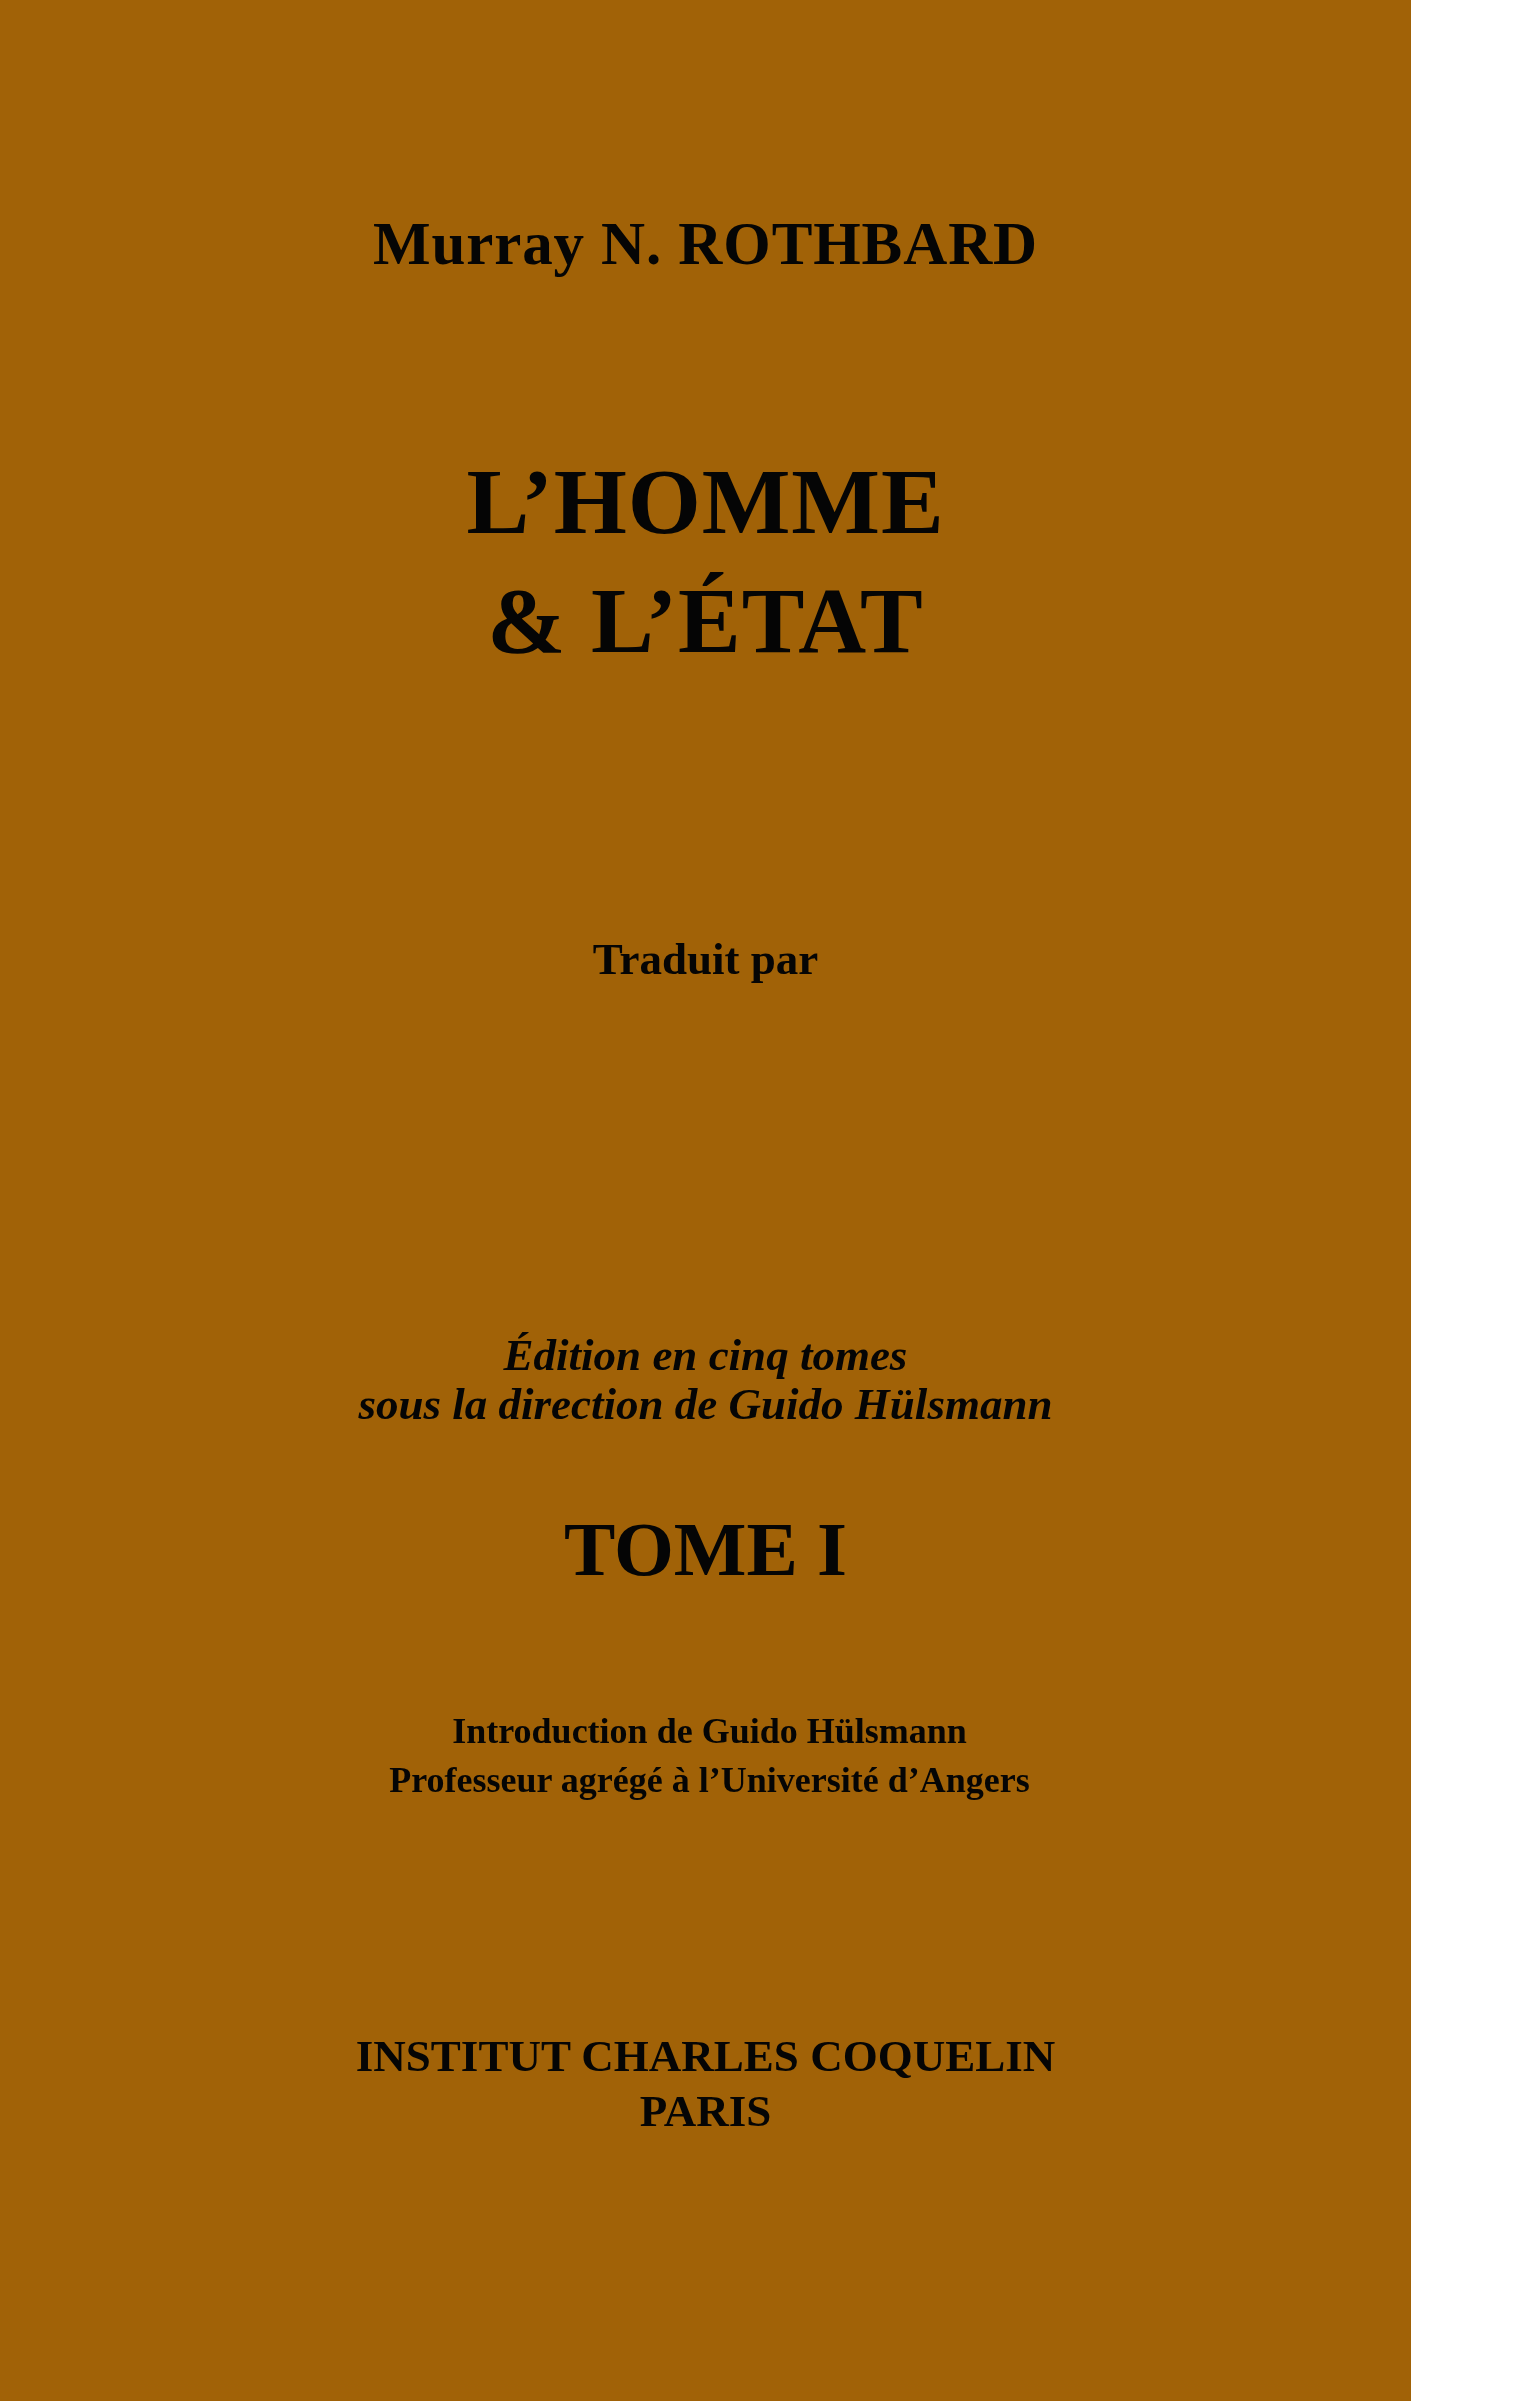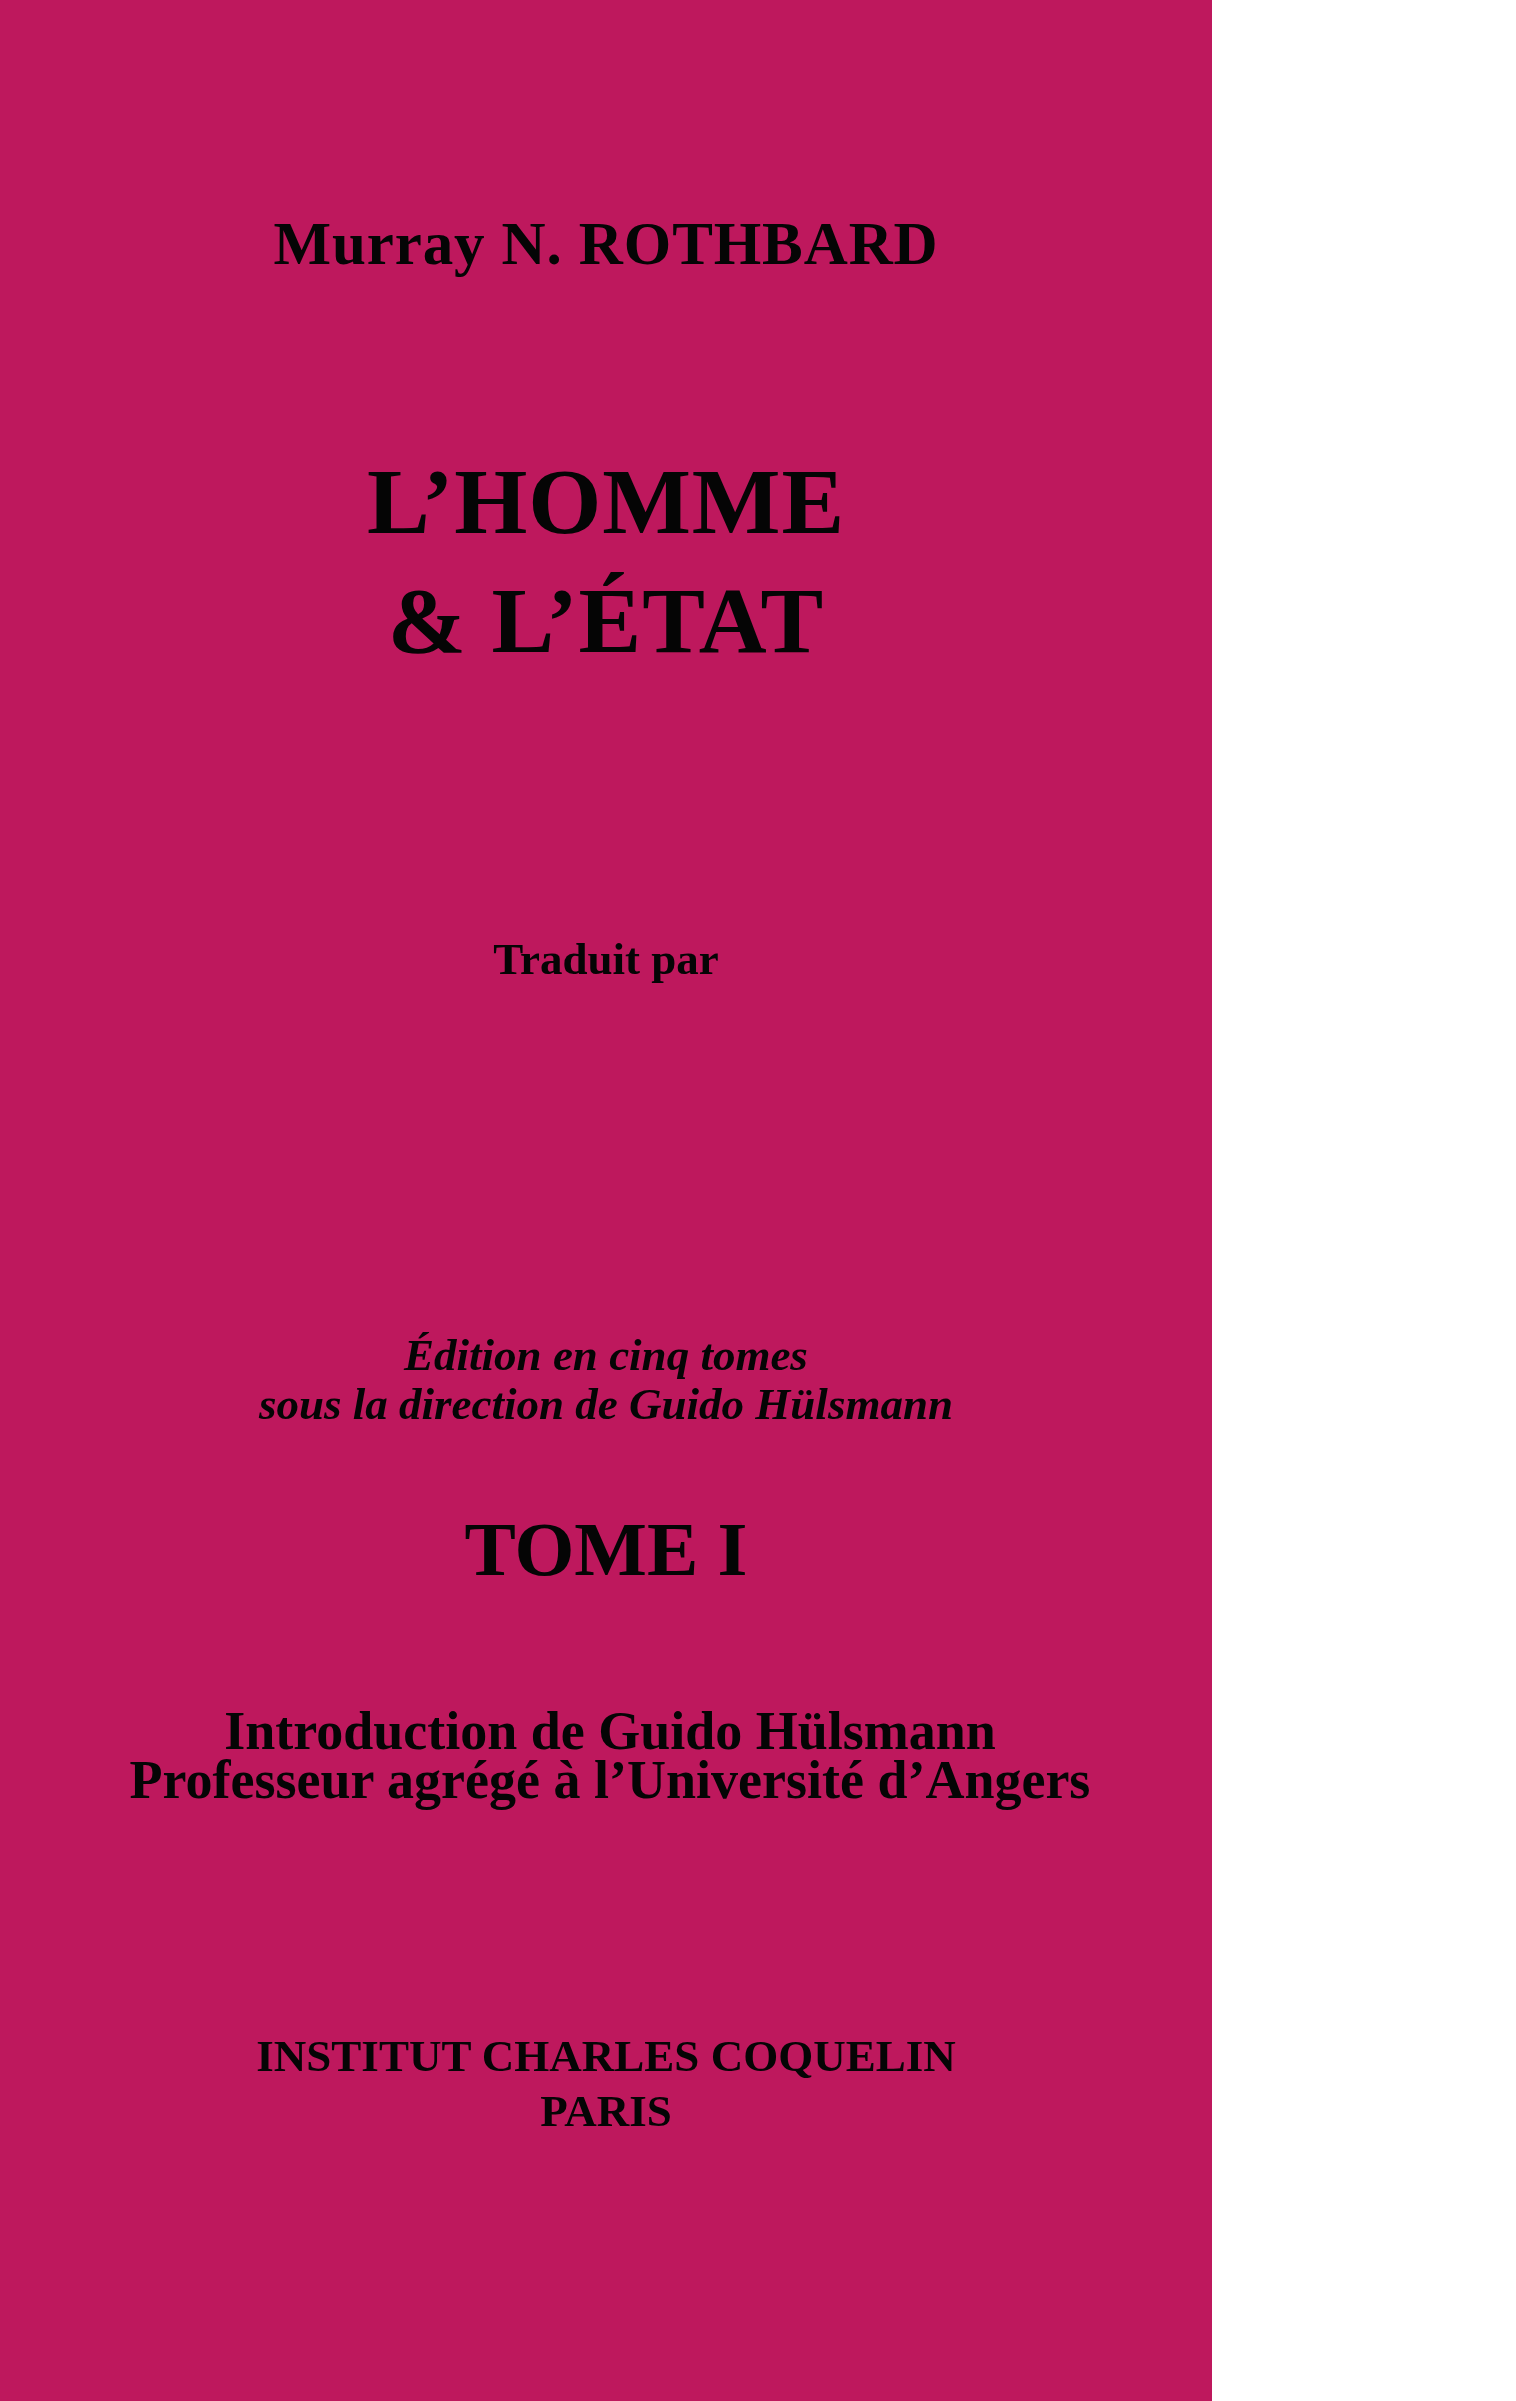--- a/index.html
+++ b/index.html
@@ -2,23 +2,23 @@
 <html style="font-size:13.6px"><head>
 <meta charset="utf-8">
 <style>
   html, body {
     margin: 0;
     padding: 0;
     background: #ffffff;
   }
   .page {
     position: relative;
-    width: 1212px;
+    width: 1411px;
     height: 2401px;
-    background: #be185d;
+    background: #a16207;
     color: #050505;
     font-family: "Liberation Serif", "DejaVu Serif", serif;
     font-weight: 700;
     text-align: center;
     overflow: hidden;
   }
   .abs {
     position: absolute;
     left: 0;
     right: 0;
@@ -51,21 +51,21 @@
     font-size: 77px;
     line-height: 78px;
   }
   .contents {
     top: 1615px;
     font-size: 46px;
     line-height: 49px;
   }
   .introduction {
     top: 1707px;
-    font-size: 54px;
+    font-size: 36px;
     line-height: 49px;
     margin-left: 8px;
   }
   .publisher {
     top: 1996px;
     font-size: 45px;
     line-height: 55px;
     margin-top: 33px;
   }
 </style>

